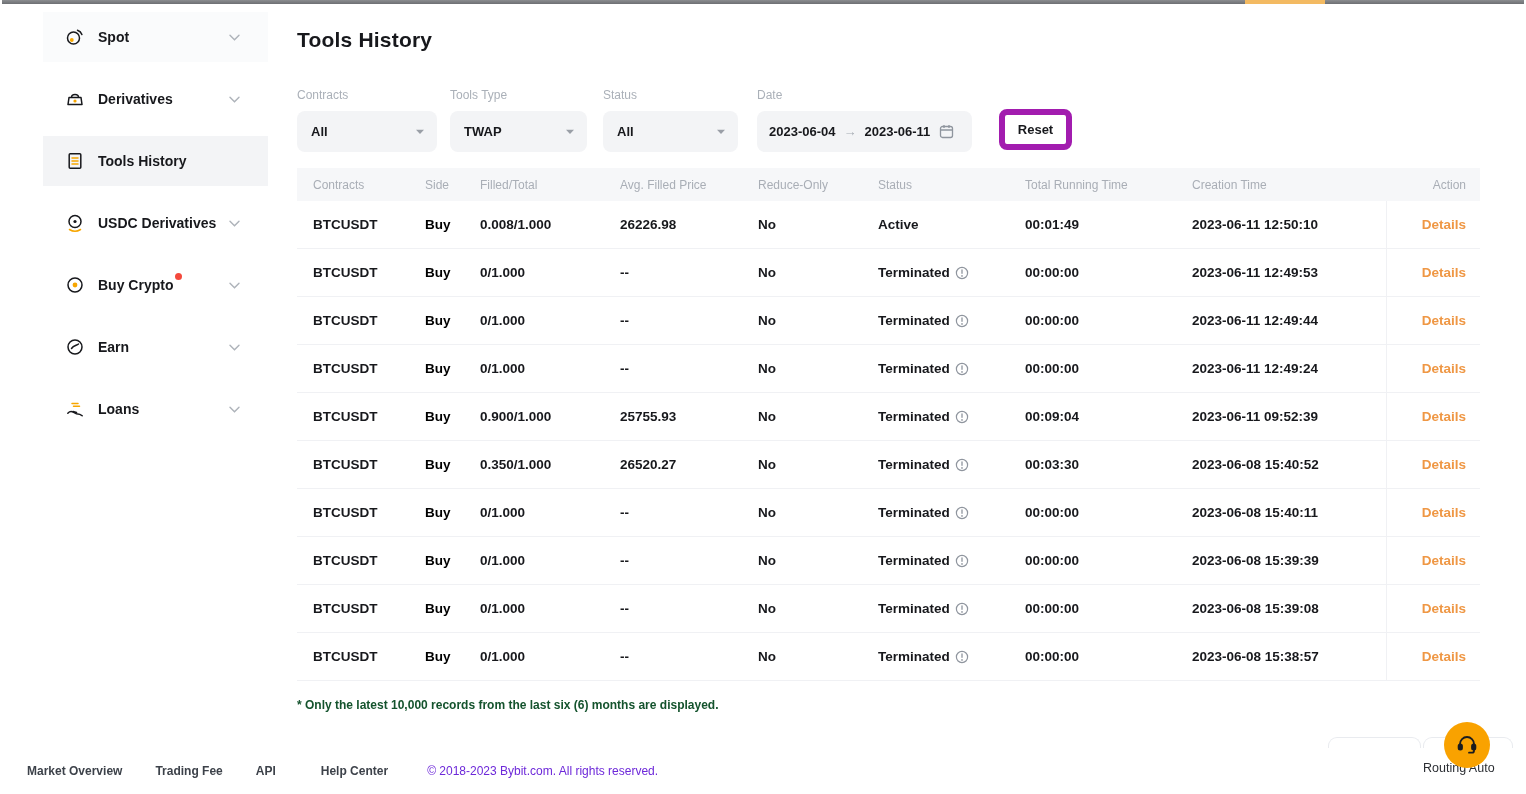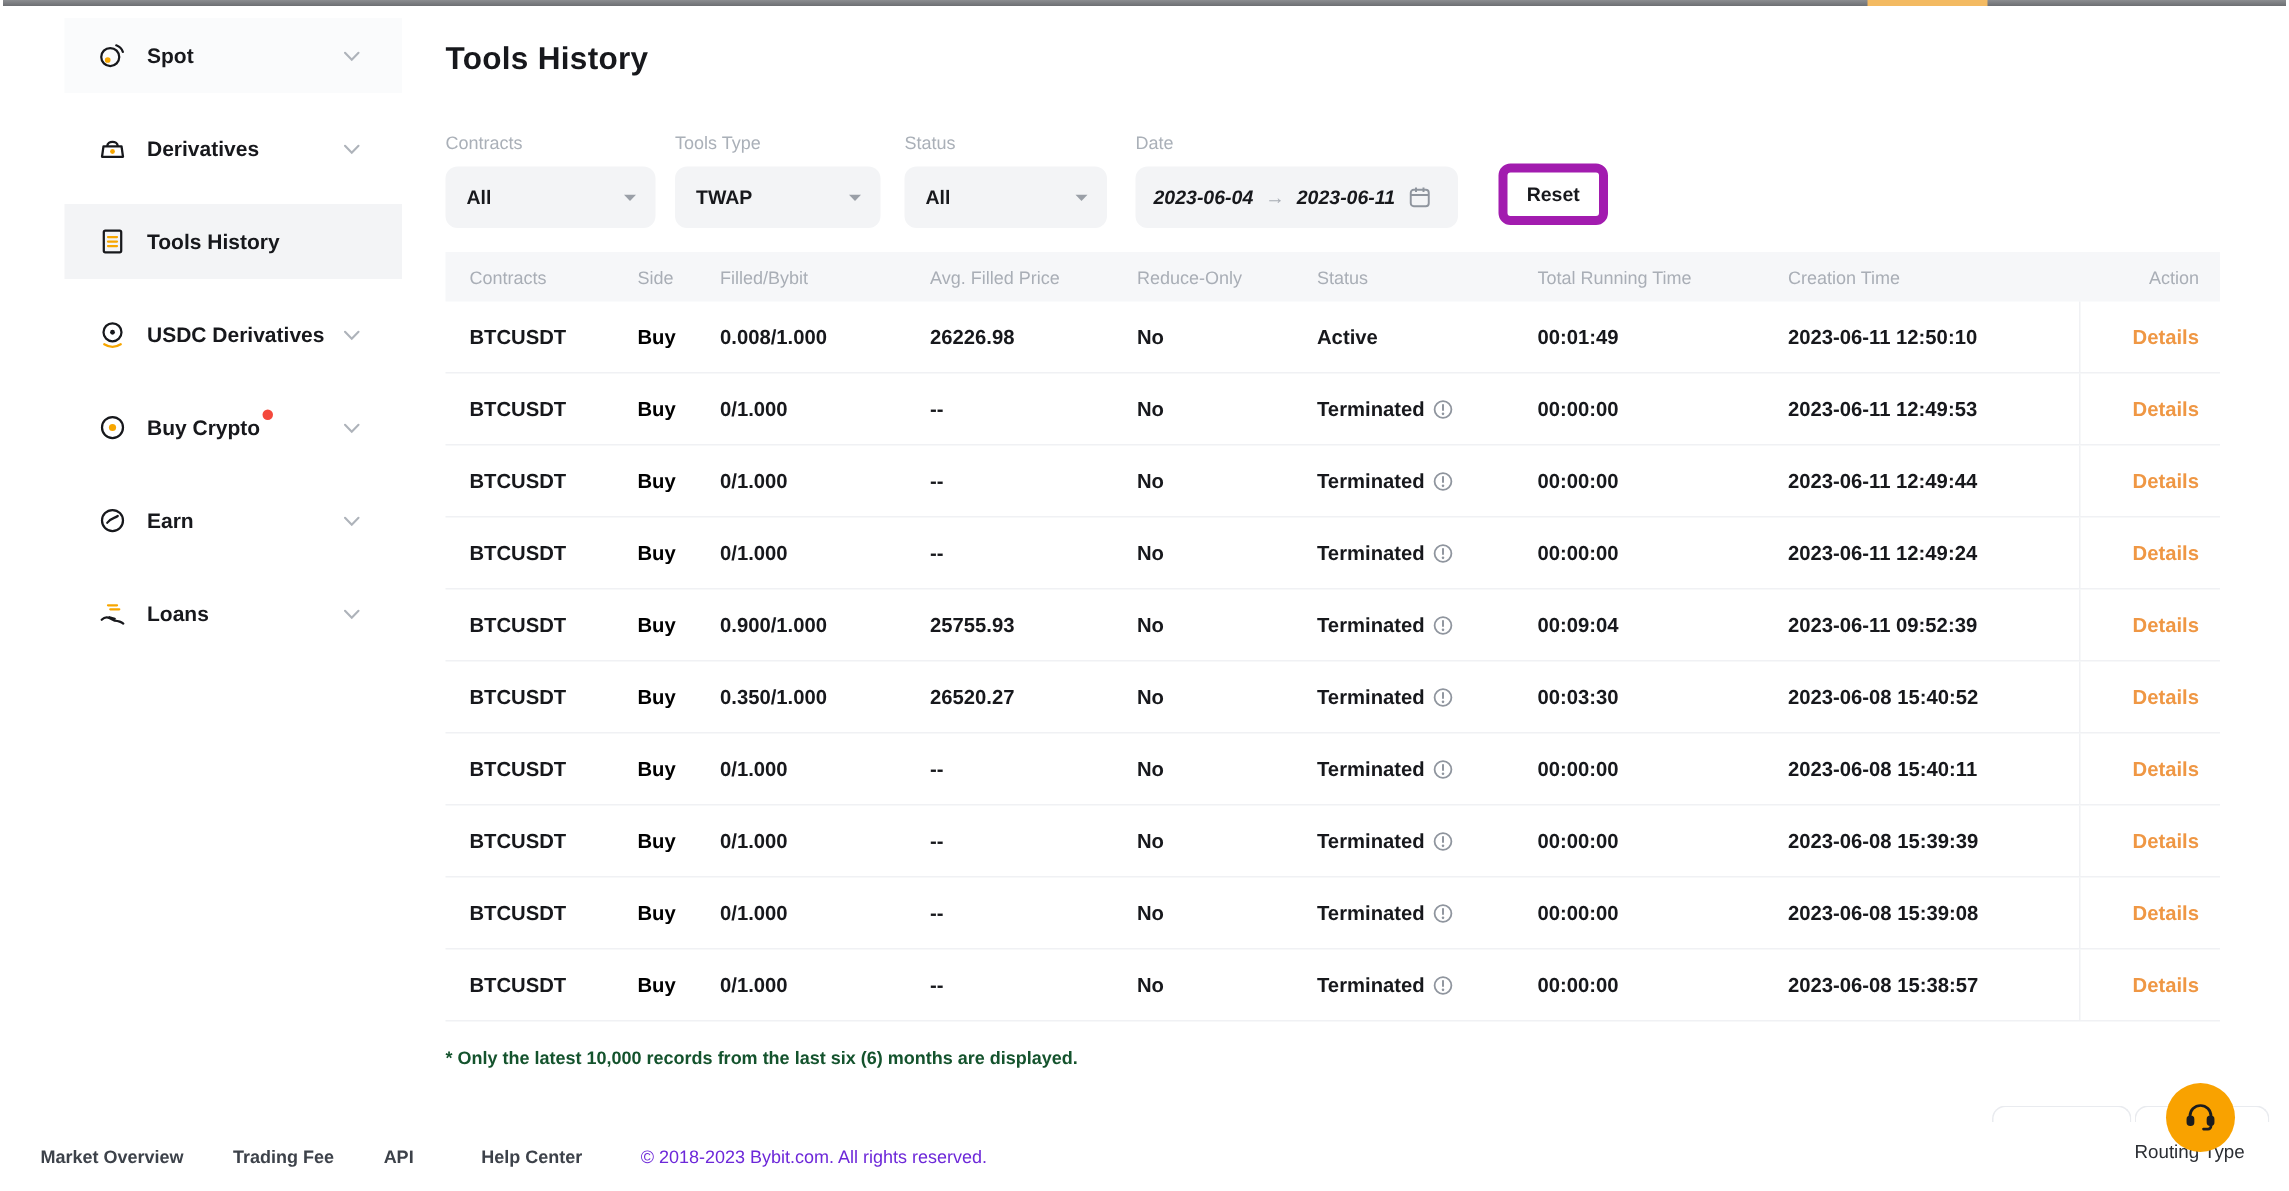--- a/index.html
+++ b/index.html
@@ -35,21 +35,21 @@
   .filter { position:absolute; top:0; }
   .filter-label { font-size:12px; color:#aab0b8; margin-bottom:9px; }
   .filter-box { height:41px; background:#f3f4f6; border-radius:8px; display:flex;
     align-items:center; padding:0 12px 0 14px; font-size:13px; font-weight:700;
     cursor:pointer; }
   .filter-box .caret { margin-left:auto; color:#9a9fa7; display:flex; }
   .f-contracts { left:0; width:140px; }
   .f-tools { left:153px; width:137px; }
   .f-status { left:306px; width:135px; }
   .f-date { left:460px; width:215px; }
-  .f-date .filter-box { padding:0 12px; font-size:13px;font-style:italic; }
+  .f-date .filter-box { padding:0 12px; font-size:13px; }
   .date-arrow { color:#a7acb4; margin:0 8px; font-weight:400; font-size:13px; }
   .cal-icon { margin-left:9px; display:flex; color:#8f959e; }
   .reset-btn { position:absolute; left:702px; top:21px; width:73px; height:41px;
     background:#fff; border:6px solid #a21caf; border-radius:8px; font-size:13px;
     font-weight:700; color:#17181c; cursor:pointer;
     font-family:Liberation Sans, sans-serif; }
 
   
   .table { position:absolute; top:164px; left:0; width:1183px; }
   .t-grid { display:grid;
@@ -251,21 +251,21 @@
         </span>
       </div>
     </div>
     <button class="reset-btn">Reset</button>
   </div>
 
   <section class="table">
     <div class="t-grid t-head">
         <span class="cell">Contracts</span>
         <span class="cell">Side</span>
-        <span class="cell">Filled/Bybit</span>
+        <span class="cell">Filled/Total</span>
         <span class="cell">Avg. Filled Price</span>
         <span class="cell">Reduce-Only</span>
         <span class="cell">Status</span>
         <span class="cell">Total Running Time</span>
         <span class="cell">Creation Time</span>
         <span class="cell action">Action</span>
       </div>
     <div>
         <div class="t-grid t-row">
           <span class="cell">BTCUSDT</span>
@@ -481,21 +481,21 @@
           </span>
         </div>
       </div>
   </section>
 
   <p class="footnote">* Only the latest 10,000 records from the last six (6) months are displayed.</p>
 </main>
 
 <div class="ghost-btn ghost-1"></div>
 <div class="ghost-btn ghost-2"></div>
-<div class="routing-label">Routing Type</div>
+<div class="routing-label">Routing Auto</div>
 <div class="support-fab">
   <span>
     <svg width="24" height="24" viewBox="0 0 24 24" fill="none" stroke="#1b1c1e" stroke-width="1.8" stroke-linecap="round">
       <path d="M5 13v-2a7 7 0 0 1 14 0v2"></path>
       <rect x="3.6" y="11.5" width="3.4" height="5.2" rx="1.6" fill="#1b1c1e"></rect>
       <rect x="17" y="11.5" width="3.4" height="5.2" rx="1.6" fill="#1b1c1e"></rect>
       <path d="M19 16.5v1.2a2 2 0 0 1-2 2h-3"></path>
     </svg>
   </span>
 </div>

